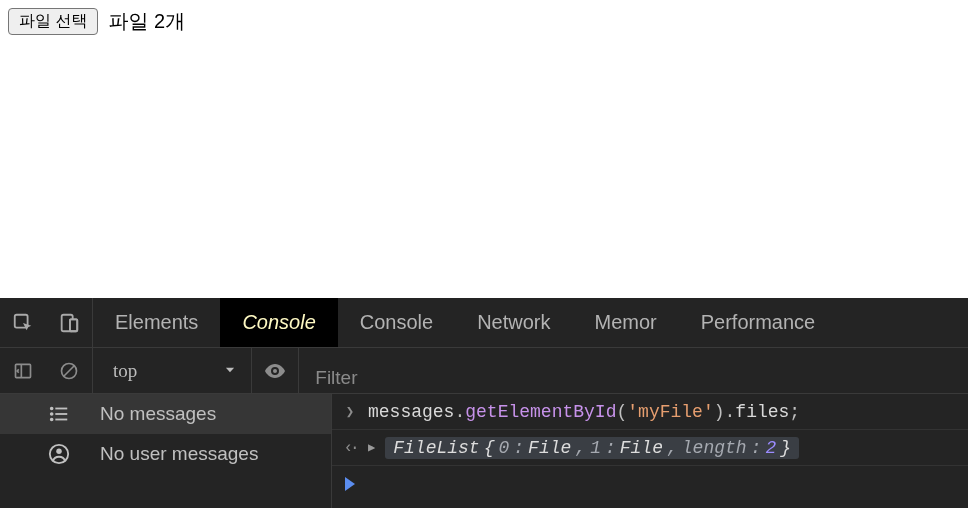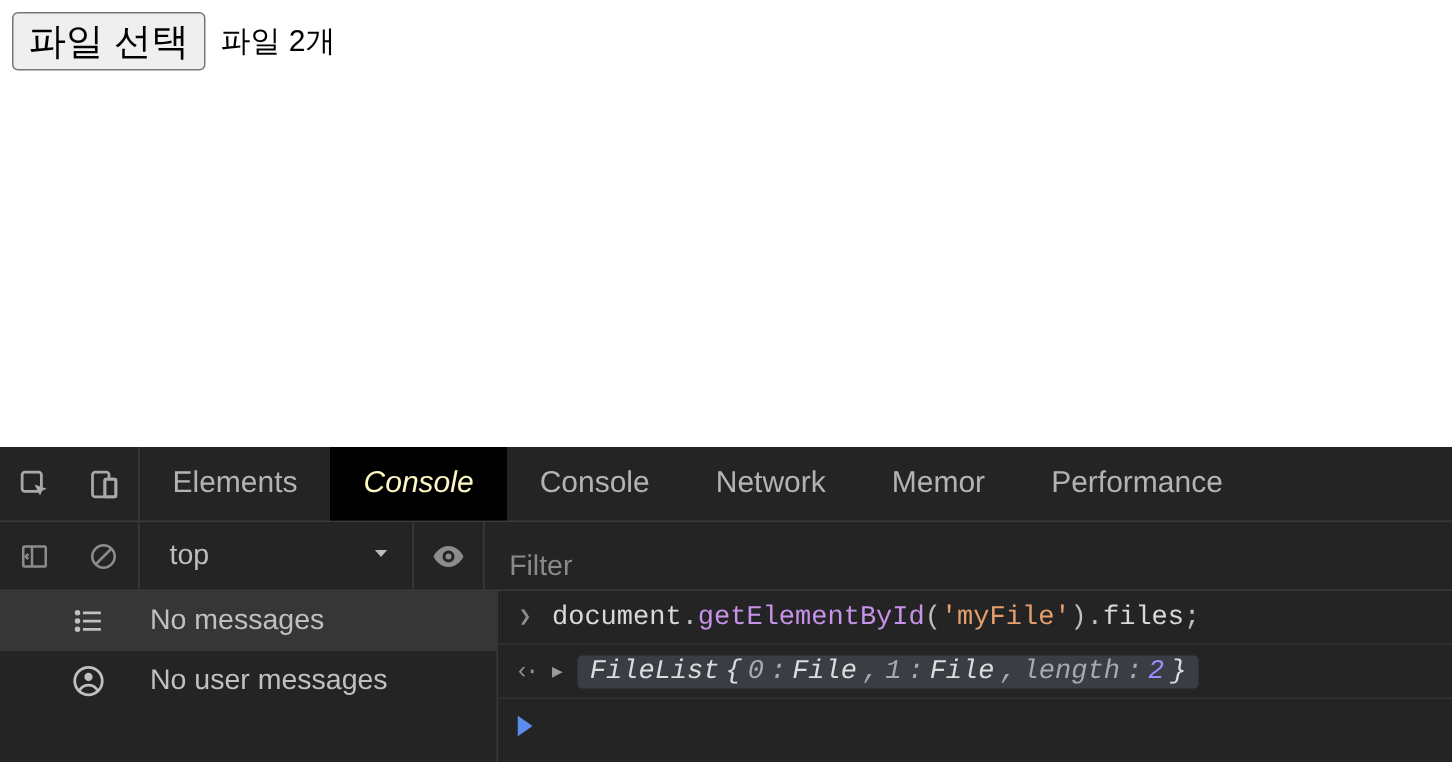--- a/index.html
+++ b/index.html
@@ -4,39 +4,39 @@
 <style>
   * { box-sizing: border-box; margin: 0; padding: 0; }
   html, body { width: 968px; height: 508px; overflow: hidden; font-family: -apple-system, "Helvetica Neue", Arial, sans-serif; }
   body { display: flex; flex-direction: column; background: #fff; }
 
   
   .page { flex: 0 0 298px; padding: 8px; }
   .file-picker { display: inline-flex; align-items: center; gap: 10px; font-size: 20px; }
   .file-btn {
     border: 1px solid #767676; border-radius: 4px; background: #efefef;
-    padding: 2px 10px; font-size: 25px; cursor: pointer;
+    padding: 2px 10px; font-size: 16px; cursor: pointer;
   }
   .file-status { font-size: 20px; }
 
   
   .devtools { flex: 1 1 auto; display: flex; flex-direction: column; background: #242424; color: #bfbfbf; font-size: 18px; }
 
   
   .dt-tabs { display: flex; align-items: stretch; height: 50px; border-bottom: 1px solid #3a3a3a; }
   .dt-tabs .icon-cell { width: 46px; display: flex; align-items: center; justify-content: center; color: #a9a9a9; }
   .dt-tabs .divider { width: 1px; background: #3a3a3a; }
   .dt-tab { padding: 0 22px; display: flex; align-items: center; color: #b3b3b3; cursor: pointer; font-size: 20px; }
   .dt-tab.active { background: #000; color: #fef9c3; font-style: italic; }
 
   
   .dt-toolbar { display: flex; align-items: stretch; height: 46px; border-bottom: 1px solid #3a3a3a; }
   .dt-toolbar .cell { display: flex; align-items: center; justify-content: center; width: 46px; color: #8c8c8c; }
   .dt-toolbar .divider { width: 1px; background: #3a3a3a; }
-  .context-select { display: flex; align-items: center; padding: 0 14px 0 20px; gap: 108px; color: #bdbdbd; font-size: 19px; cursor: pointer; }
+  .context-select { display: flex; align-items: center; padding: 0 14px 0 20px; gap: 86px; color: #bdbdbd; font-size: 19px; cursor: pointer; font-family: Liberation Serif, serif; }
   .filter-wrap { flex: 1; display: flex; align-items: flex-end; padding-left: 14px; }
   .filter-input {
     width: 100%; height: 30px; background: transparent; border: none; color: #ccc;
     font-size: 19px; padding: 0 2px; outline: none;
   }
   .filter-input::placeholder { color: #8a8a8a; }
 
   
   .dt-body { flex: 1; display: flex; min-height: 0; }
   .sidebar { width: 332px; background: #242424; border-right: 1px solid #3a3a3a; }
@@ -156,21 +156,21 @@
         </svg>
         <span>No user messages</span>
       </div>
     </div>
 
     <div class="console-log">
 
       <div class="log-row">
         <span class="gutter in"></span>
         <span>
-          <span class="c-default">document</span><span class="c-punct">.</span><span class="c-method">getElementById</span><span class="c-punct">(</span><span class="c-string">'myFile'</span><span class="c-punct">)</span><span class="c-punct">.</span><span class="c-default">files</span><span class="c-punct">;</span>
+          <span class="c-default">messages</span><span class="c-punct">.</span><span class="c-method">getElementById</span><span class="c-punct">(</span><span class="c-string">'myFile'</span><span class="c-punct">)</span><span class="c-punct">.</span><span class="c-default">files</span><span class="c-punct">;</span>
         </span>
       </div>
 
       <div class="log-row">
         <span class="gutter out"></span>
         <span class="tri">▶</span>
         <span class="output-wrap">
           <span class="c-class">FileList</span>
             <span class="c-class"> {</span>
             <span class="c-key">0</span>

